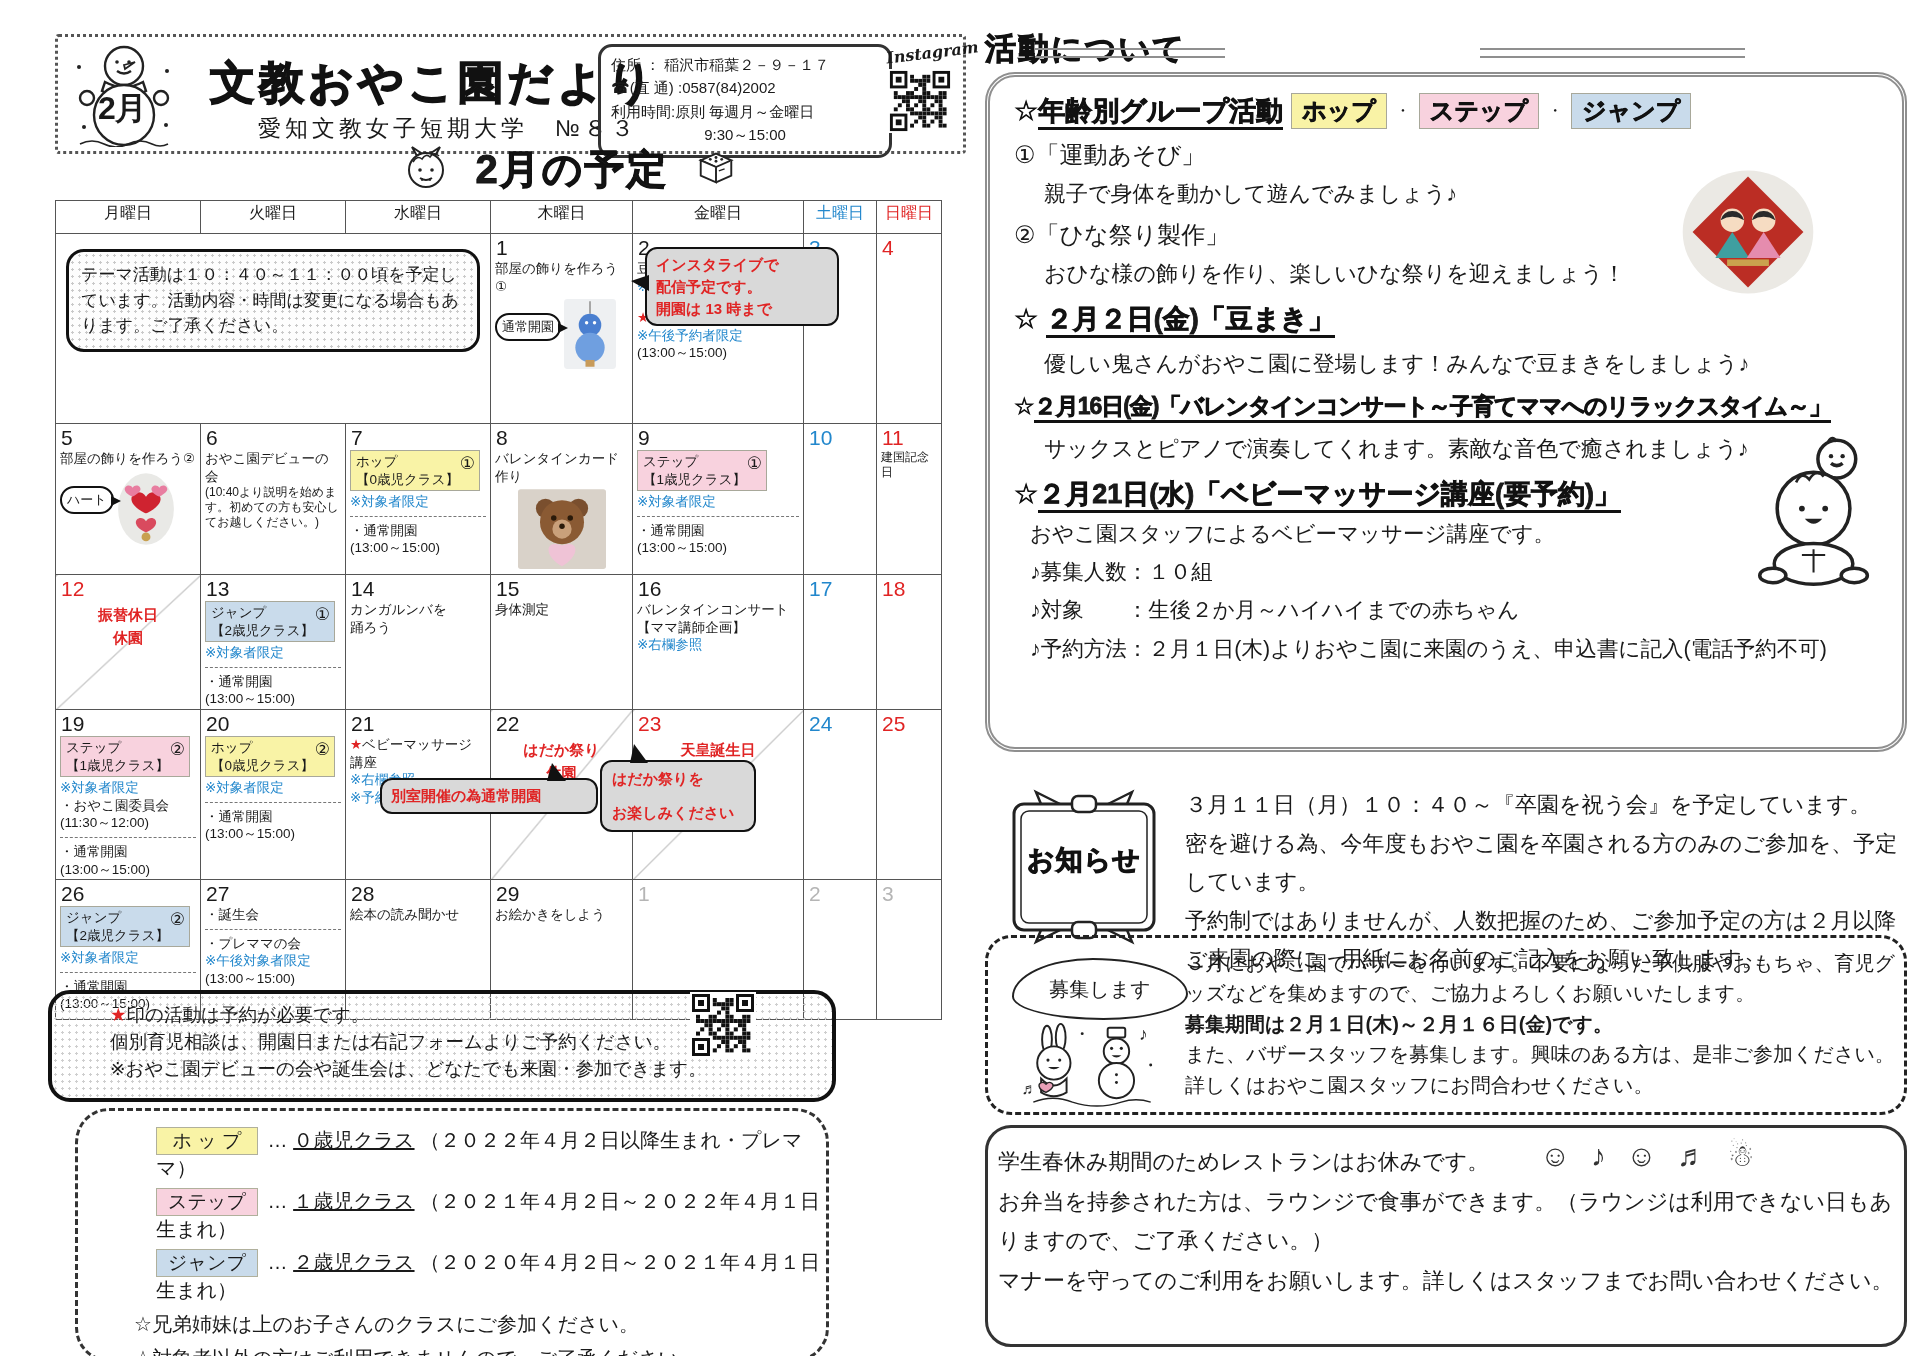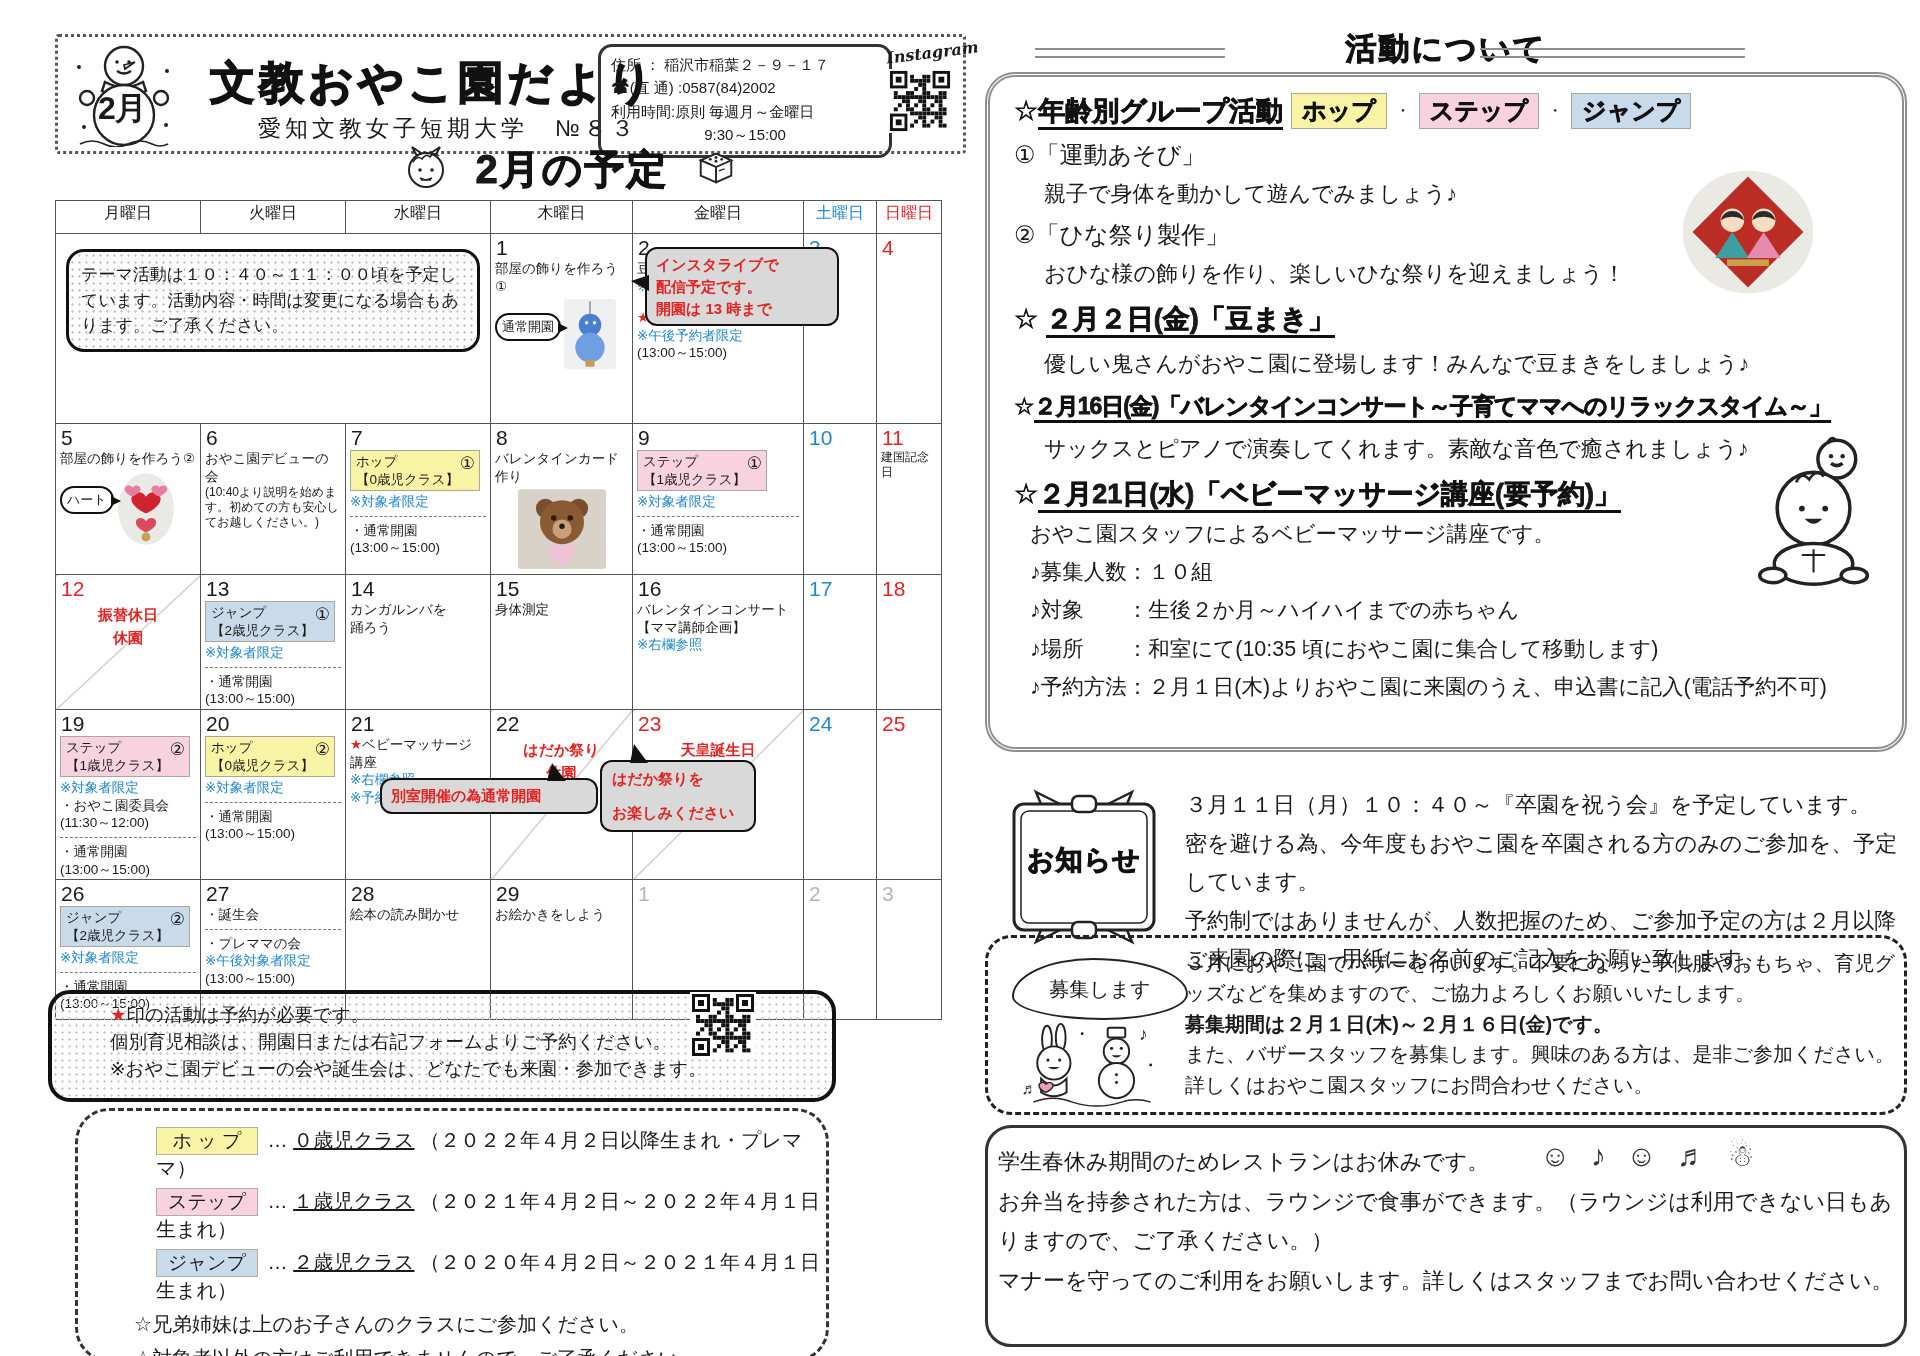--- a/index.html
+++ b/index.html
@@ -82,21 +82,21 @@
   
   .legend{left:75px;top:1108px;width:700px;height:234px;border:3px dashed #333;border-radius:34px;
           padding:14px 0 0 48px;font-size:20px;}
   .lg-row{margin:2px 0 6px 30px;}
   .legend-label{display:inline-block;width:96px;text-align:center;border:1px solid #b0b09c;
                 font-size:19px;padding:0 2px;margin-right:4px;}
   .lg-u{text-decoration:underline;}
   .lg-extra{margin:7px 0 0 8px;}
 
   
-  .r-title{left:985px;top:28px;width:922px;text-align:center;font-size:31px;font-weight:900;
+  .r-title{left:985px;top:28px;width:922px;text-align:left;font-size:31px;font-weight:900;
            letter-spacing:2px;-webkit-text-stroke:1px #111;}
   .r-line{height:6px;border-top:2.5px solid #8f8f8f;border-bottom:2.5px solid #8f8f8f;}
   .r-line.l{left:1035px;top:48px;width:190px;}
   .r-line.r{left:1480px;top:48px;width:265px;}
   .act-box{left:985px;top:72px;width:922px;height:680px;border:5px double #8f8f8f;border-radius:30px;
            padding:16px 24px;box-sizing:border-box;}
   .act-h{font-size:27px;font-weight:900;margin-top:12px;-webkit-text-stroke:0.8px #111;}
   .act-h .ut{border-bottom:3px solid #111;padding-bottom:1px;}
   .act-h.h16{font-size:23px;letter-spacing:-1px;}
   .group-row{display:flex;align-items:center;gap:8px;}
@@ -681,21 +681,20 @@
     <div class="act-item">②「ひな祭り製作」</div>
     <div class="act-desc">おひな様の飾りを作り、楽しいひな祭りを迎えましょう！</div>
     <div class="act-h"><span>☆ </span><span class="ut">２月２日(金)「豆まき」</span></div>
     <div class="act-desc tight">優しい鬼さんがおやこ園に登場します！みんなで豆まきをしましょう♪</div>
     <div class="act-h h16"><span>☆</span><span class="ut">２月16日(金)「バレンタインコンサート～子育てママへのリラックスタイム～」</span></div>
     <div class="act-desc tight">サックスとピアノで演奏してくれます。素敵な音色で癒されましょう♪</div>
     <div class="act-h"><span>☆</span><span class="ut">２月21日(水)「ベビーマッサージ講座(要予約)」</span></div>
     <div class="mass-line">おやこ園スタッフによるベビーマッサージ講座です。</div>
     <div class="mass-line">♪募集人数：１０組</div>
     <div class="mass-line">♪対象　　：生後２か月～ハイハイまでの赤ちゃん</div>
-    <div class="mass-line">♪場所　　：和室にて(10:35 頃におやこ園に集合して移動します)</div>
     <div class="mass-line">♪予約方法：２月１日(木)よりおやこ園に来園のうえ、申込書に記入(電話予約不可)</div>
   </div>
   <div class="abs hina-img"><svg viewBox="0 0 104 98" width="100%" height="100%">
    <ellipse cx="52" cy="49" rx="50" ry="47" fill="#ebe9e4"></ellipse>
    <rect x="22" y="19" width="60" height="60" transform="rotate(45 52 49)" fill="#bb2d24"></rect>
    <circle cx="40" cy="40" r="9" fill="#f6dcc2"></circle>
         <circle cx="64" cy="40" r="9" fill="#f6dcc2"></circle>
    <path d="M40 33 a9 9 0 0 1 9 7 a18 18 0 0 0 -18 0 a9 9 0 0 1 9 -7" fill="#2a2a2a"></path>
    <path d="M64 33 a9 9 0 0 1 9 7 a18 18 0 0 0 -18 0 a9 9 0 0 1 9 -7" fill="#2a2a2a"></path>
    <path d="M40 49 l-13 20 h26 z" fill="#3f9fa0"></path>

